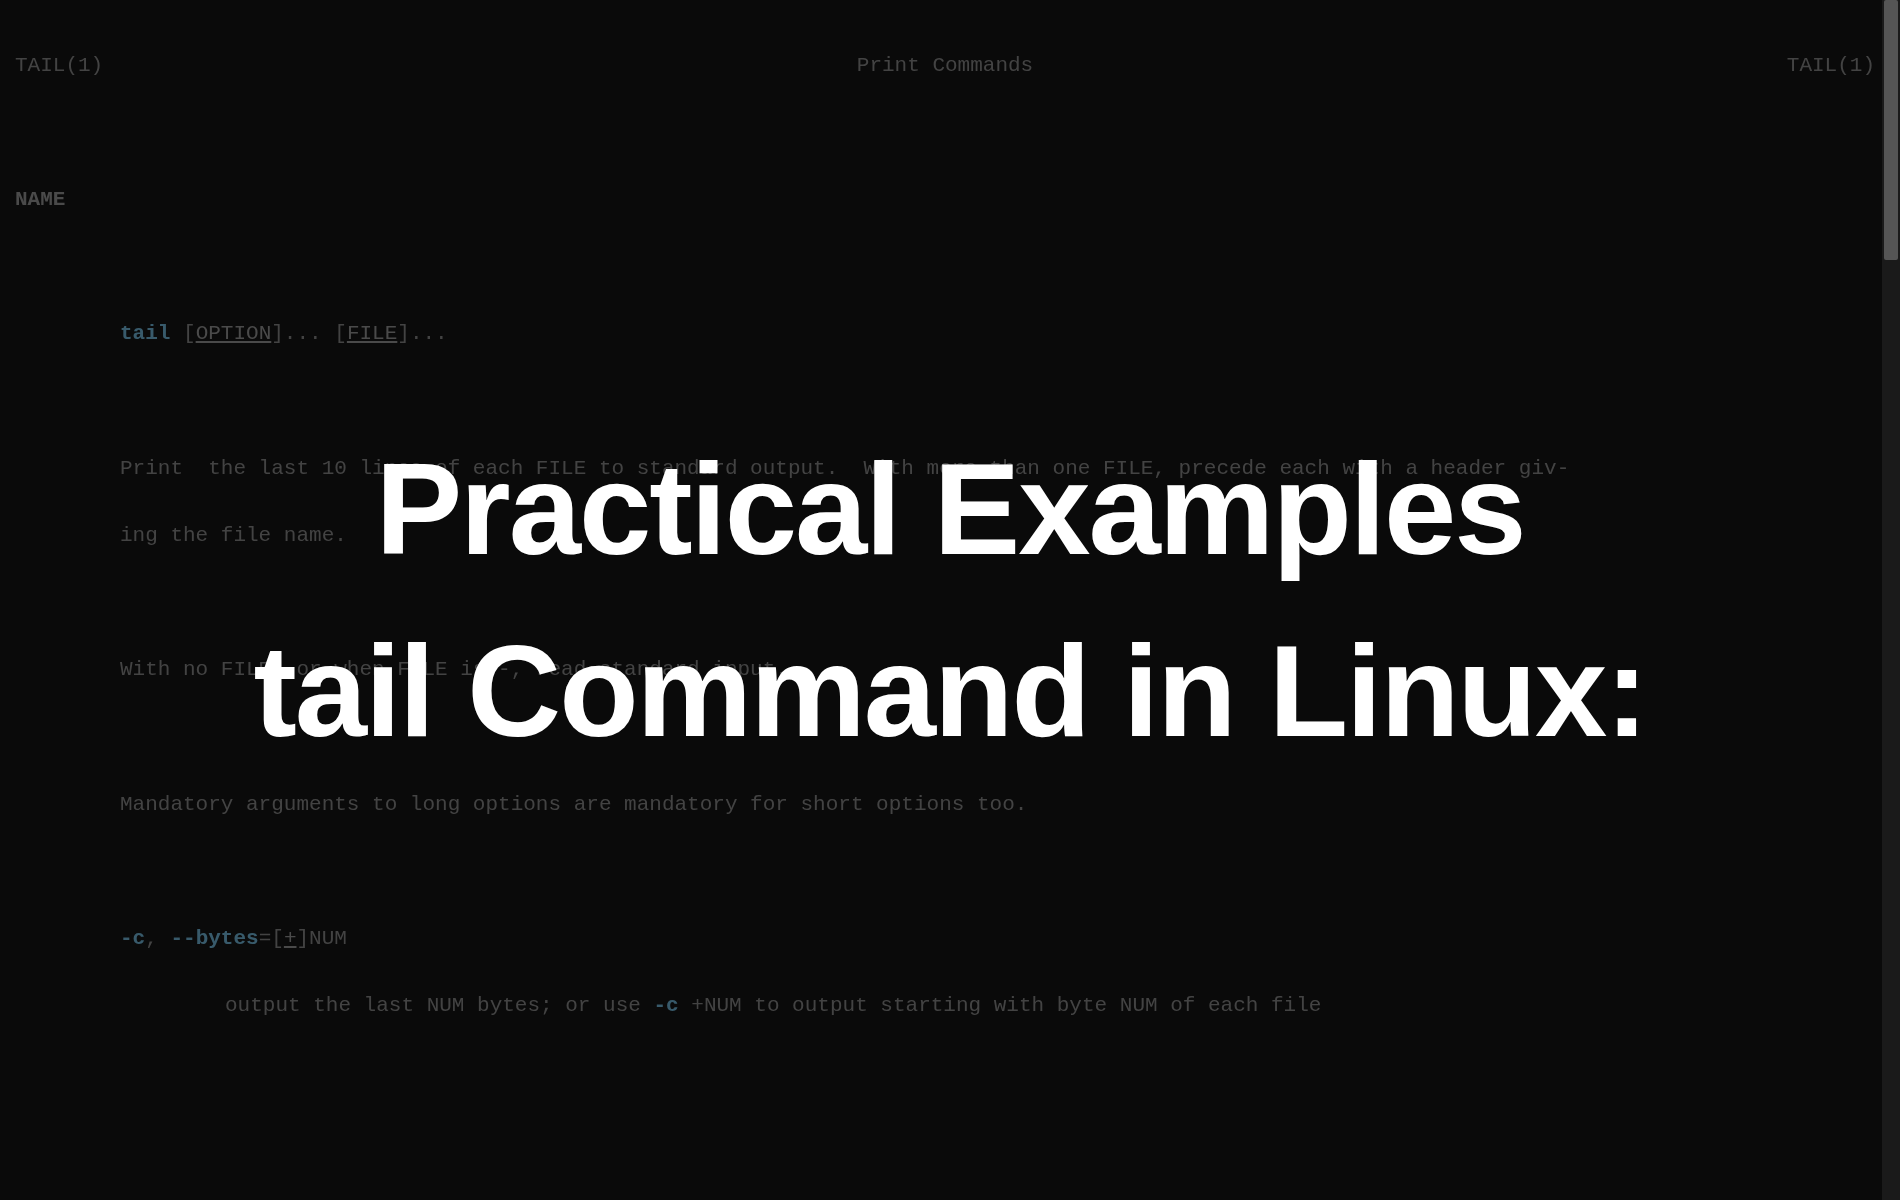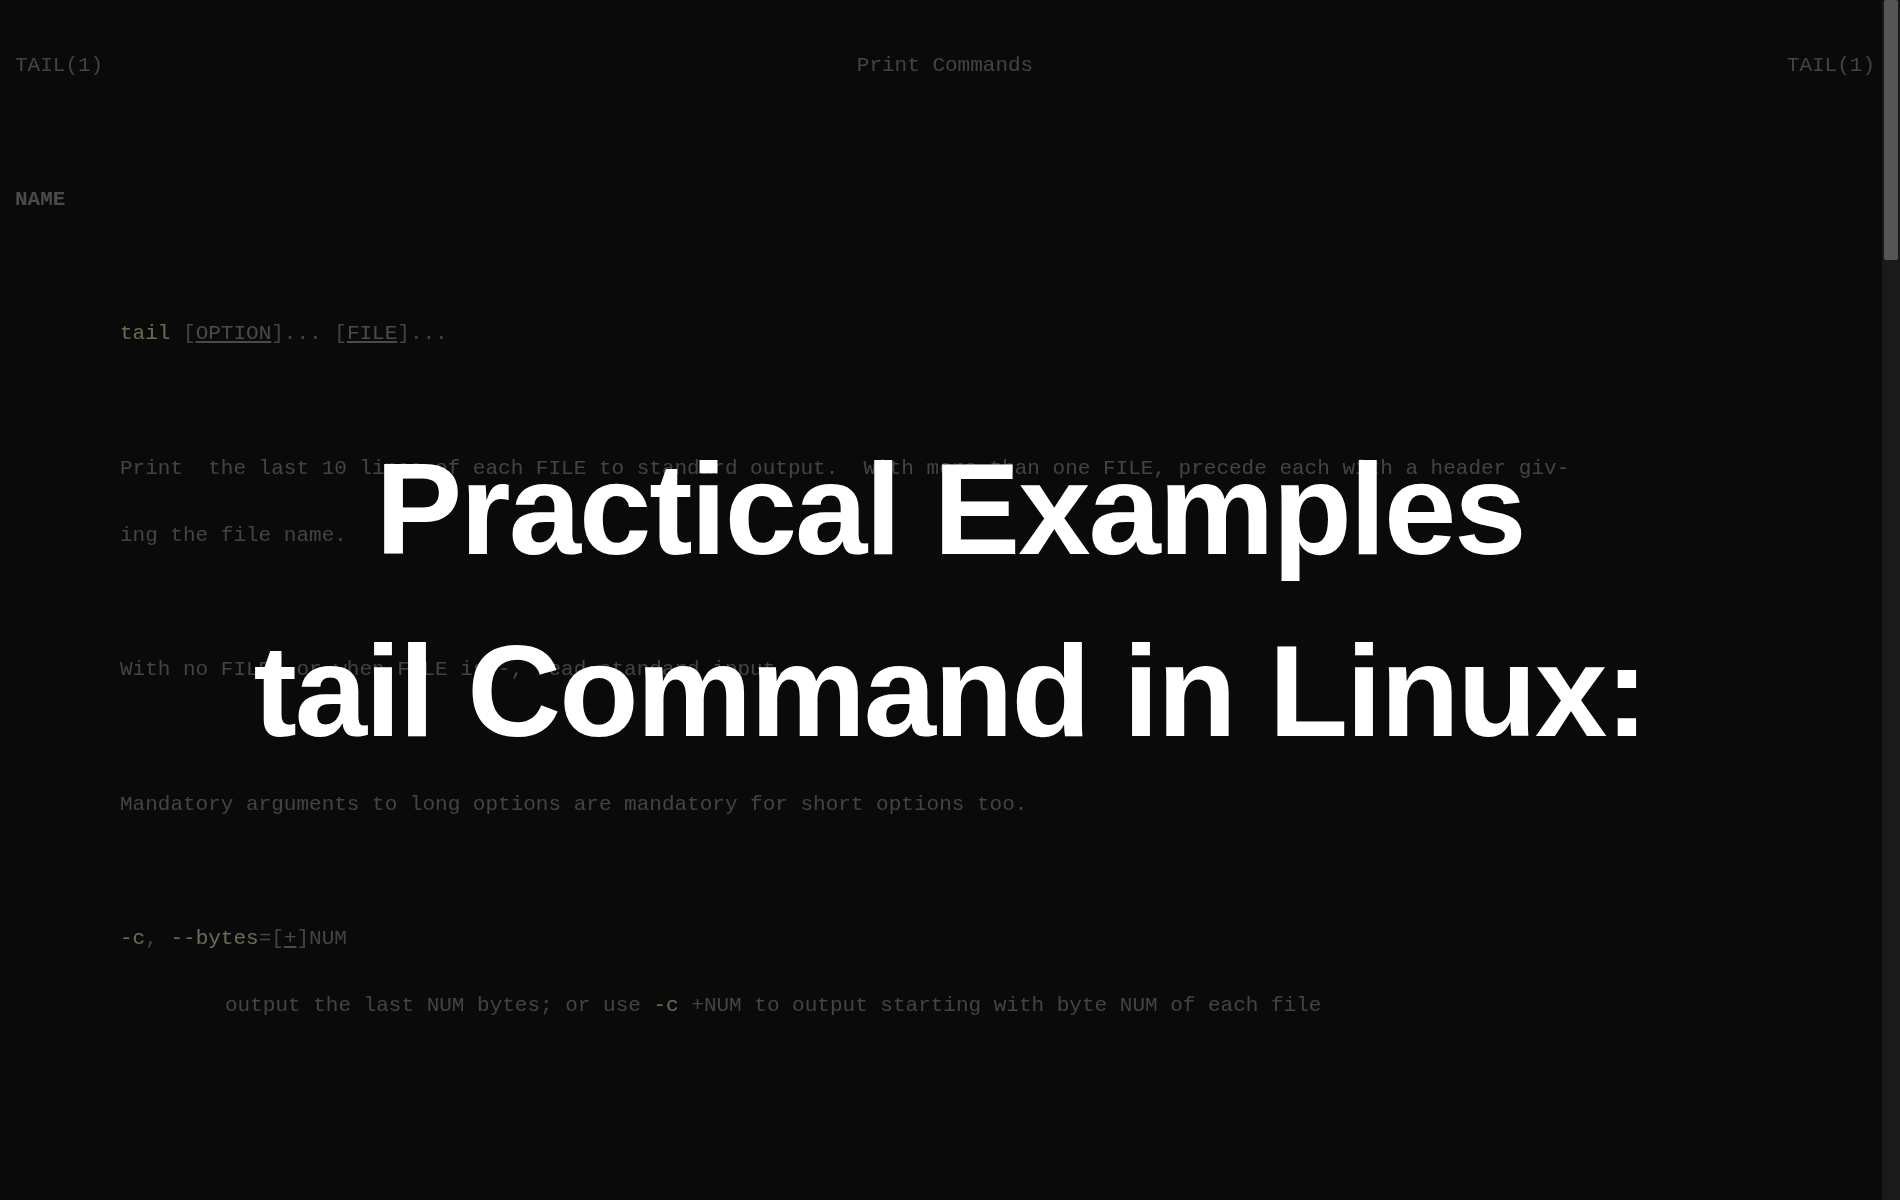--- a/index.html
+++ b/index.html
@@ -22,22 +22,22 @@
       width: 100%;
       height: 100%;
       color: #999;
       font-size: 21px;
       line-height: 1.6;
       white-space: pre;
       opacity: 0.4;
       padding: 15px;
     }
     .manpage .bold {
-      font-weight: normal;
-      color: #fef9c3;
+      font-weight: bold;
+      color: #7dd3fc;
     }
     .manpage .under {
       text-decoration: underline;
       color: #aaa;
       text-align: right;
     }
     .header-row {
       display: flex;
       justify-content: space-between;
       padding: 0 10px 0 0;

